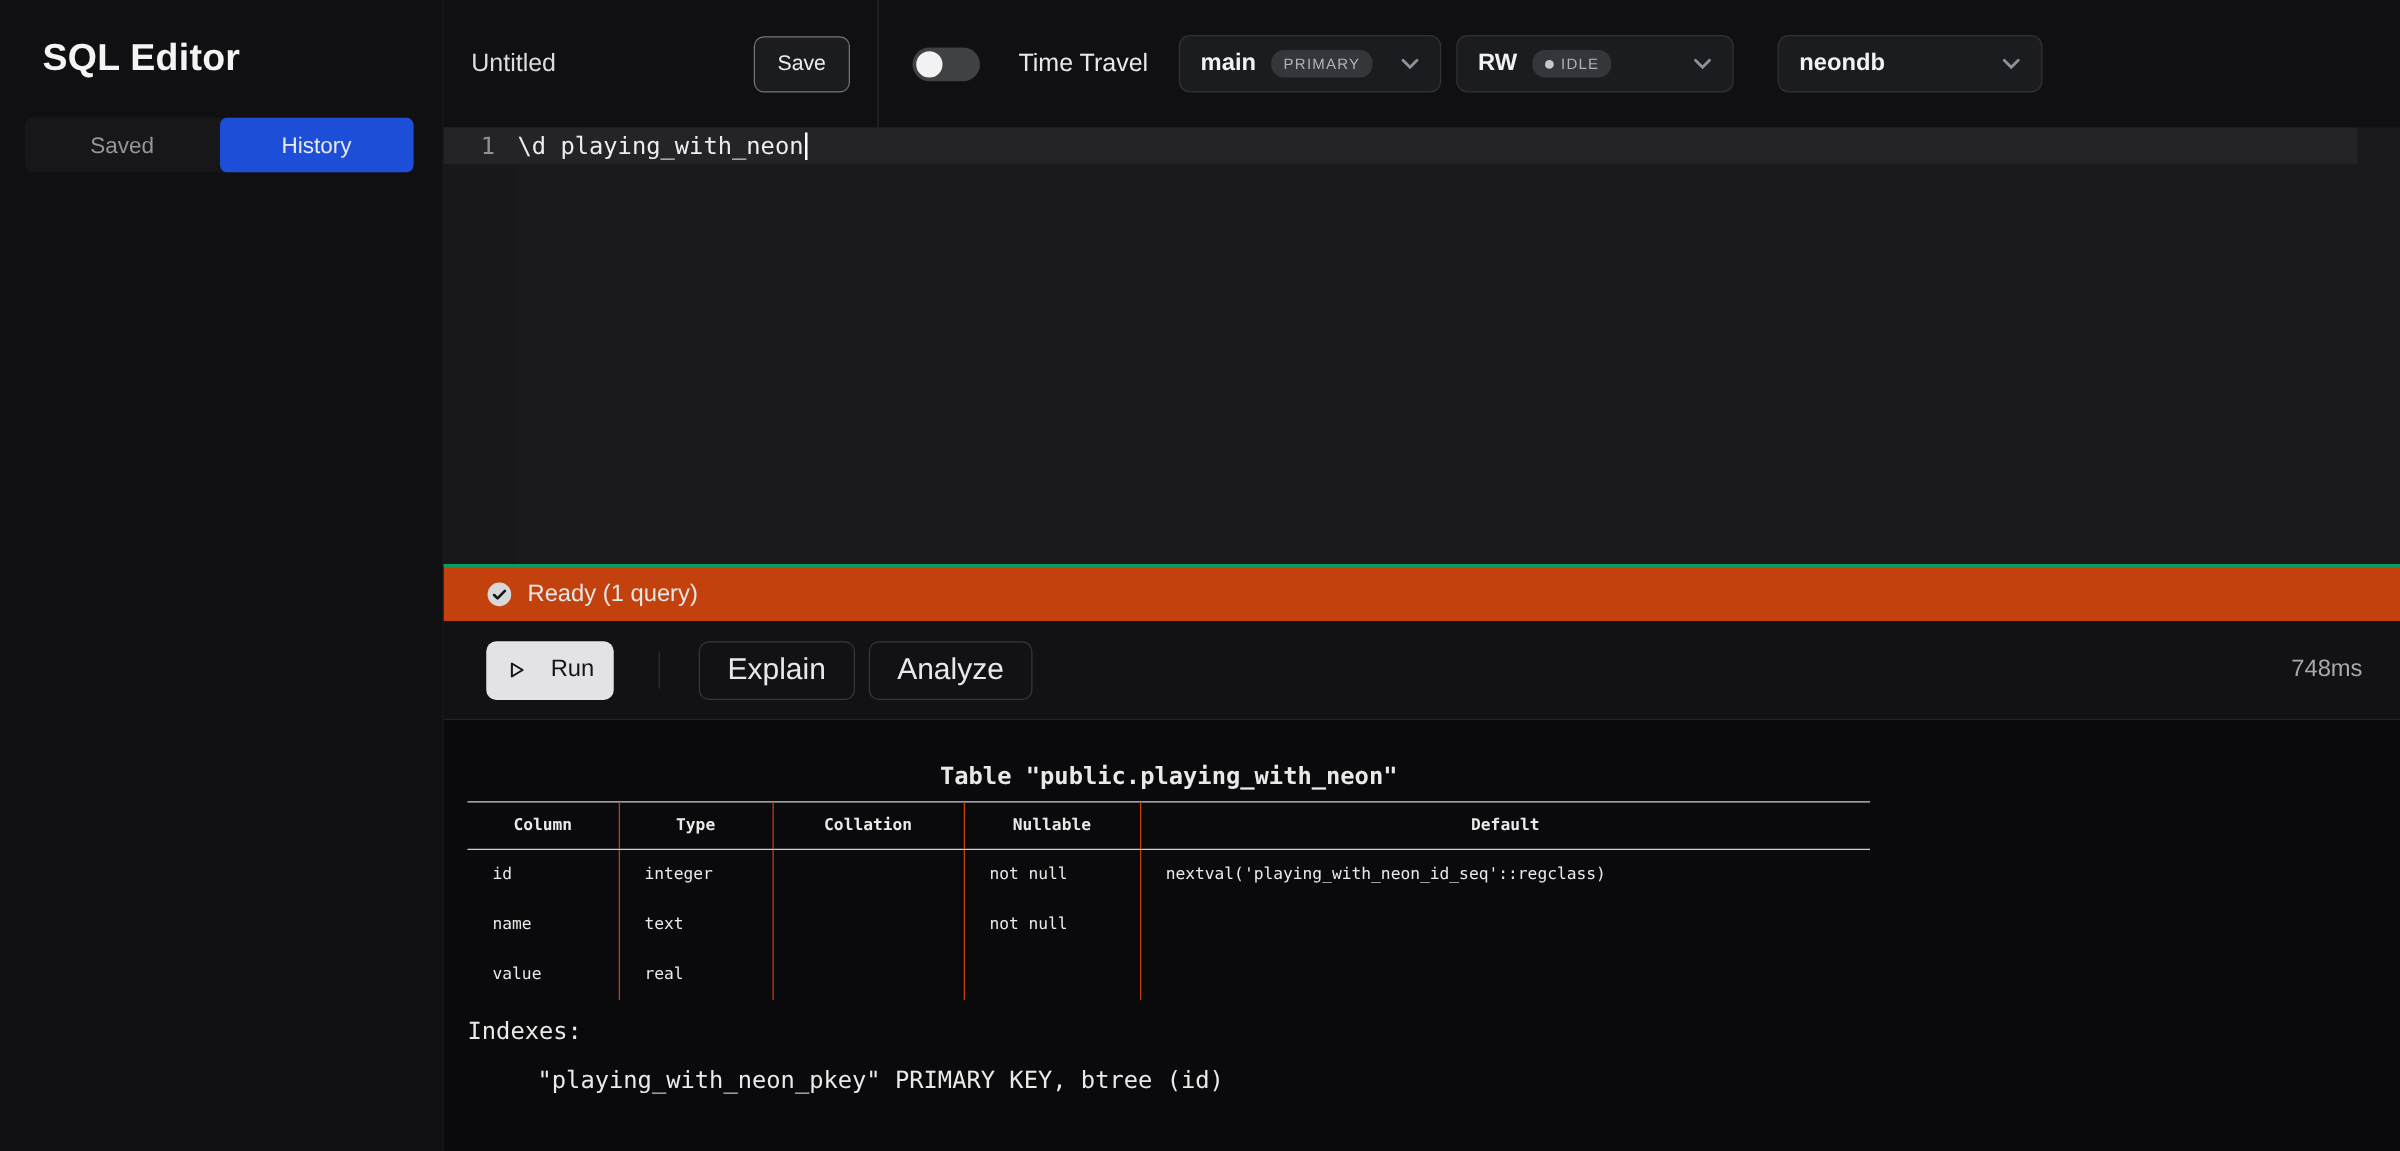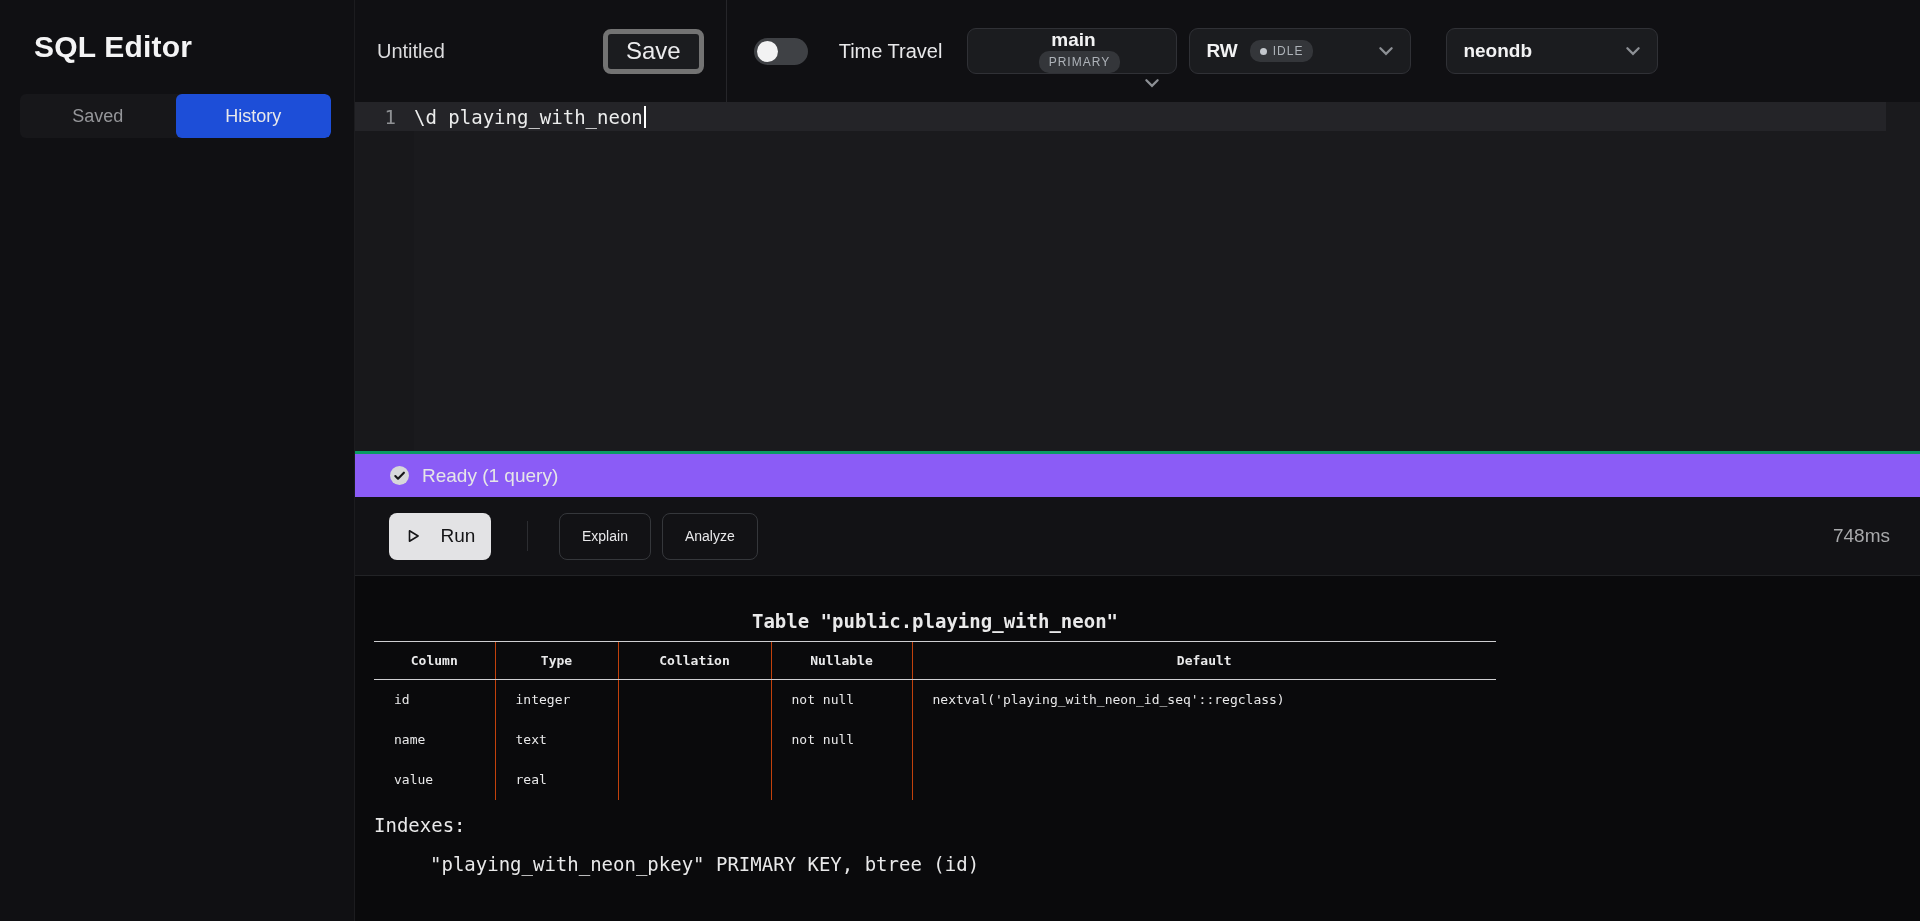--- a/index.html
+++ b/index.html
@@ -47,23 +47,23 @@
     display: flex; align-items: center;
     padding-left: 22px; padding-right: 24px;
     background: #101013;
   }
   .query-title { width: 226px; font-size: 20px; color: #dcdcde; }
   .btn {
     height: 45px;
     display: inline-flex; align-items: center; justify-content: center;
     padding: 0 18px;
     background: #1b1c1f;
-    border: 5px solid #737373;
+    border: 1px solid #737373;
     border-radius: 8px;
-    color: #ececee; font-size: 24px;
+    color: #ececee; font-size: 17px;
     cursor: pointer;
     font-family: "Liberation Sans", sans-serif;
   }
   .topbar-divider { width: 1px; height: 102px; background: #26262a; margin-left: 22px; }
   .toggle {
     margin-left: 27px;
     width: 54px; height: 27px;
     background: #3f4145;
     border-radius: 14px;
     position: relative;
@@ -80,21 +80,21 @@
   .dropdown {
     height: 46px;
     display: inline-flex; align-items: center;
     padding: 0 14px 0 16px;
     background: #1b1c1f;
     border: 1px solid #303136;
     border-radius: 9px;
     cursor: pointer;
     flex: 0 0 auto;
   }
-  .dd-branch { margin-left: 25px; width: 210px; flex-direction: column; }
+  .dd-branch { margin-left: 25px; width: 210px; }
   .dd-compute { margin-left: 12px; width: 222px; }
   .dd-database { margin-left: 35px; width: 212px; }
   .dd-name { font-size: 19px; font-weight: 600; color: #f2f2f3; }
   .badge {
     margin-left: 12px;
     background: #34363a;
     border-radius: 10px;
     padding: 4px 10px;
     font-size: 12px; letter-spacing: 1px;
     color: #aeb3b9;
@@ -131,21 +131,21 @@
   .code-text { color: #eceded; white-space: pre; }
   .caret {
     display: inline-block; width: 2px; height: 22px;
     background: #ffffff; vertical-align: text-bottom; margin-left: 1px;
   }
 
   
   .statusbar {
     height: 46px; flex: 0 0 46px;
     border-top: 3px solid #0a9b63;
-    background: #8b5cf6;
+    background: #c2410c;
     display: flex; align-items: center;
     padding-left: 34px;
   }
   .check-icon { width: 21px; height: 21px; flex: 0 0 21px; }
   .ready-text { margin-left: 12px; font-size: 19px; color: #e6e6e8; }
 
   
   .actionbar {
     height: 79px; flex: 0 0 79px;
     background: #121215;
@@ -163,21 +163,21 @@
     font-family: "Liberation Sans", sans-serif;
   }
   .action-divider { width: 1px; height: 30px; background: #2c2d31; margin: 0 0 0 36px; }
   .ghost-btn {
     height: 47px;
     margin-left: 31px;
     padding: 0 22px;
     background: transparent;
     border: 1px solid #35373b;
     border-radius: 8px;
-    color: #e8e8ea; font-size: 14px;
+    color: #e8e8ea; font-size: 24px;
     cursor: pointer;
     font-family: "Liberation Sans", sans-serif;
   }
   .ghost-btn + .ghost-btn { margin-left: 11px; }
   .duration { margin-left: auto; font-size: 19px; color: #a8a9ab; }
 
   
   .results {
     flex: 1 1 auto;
     background: #0a0a0c;

